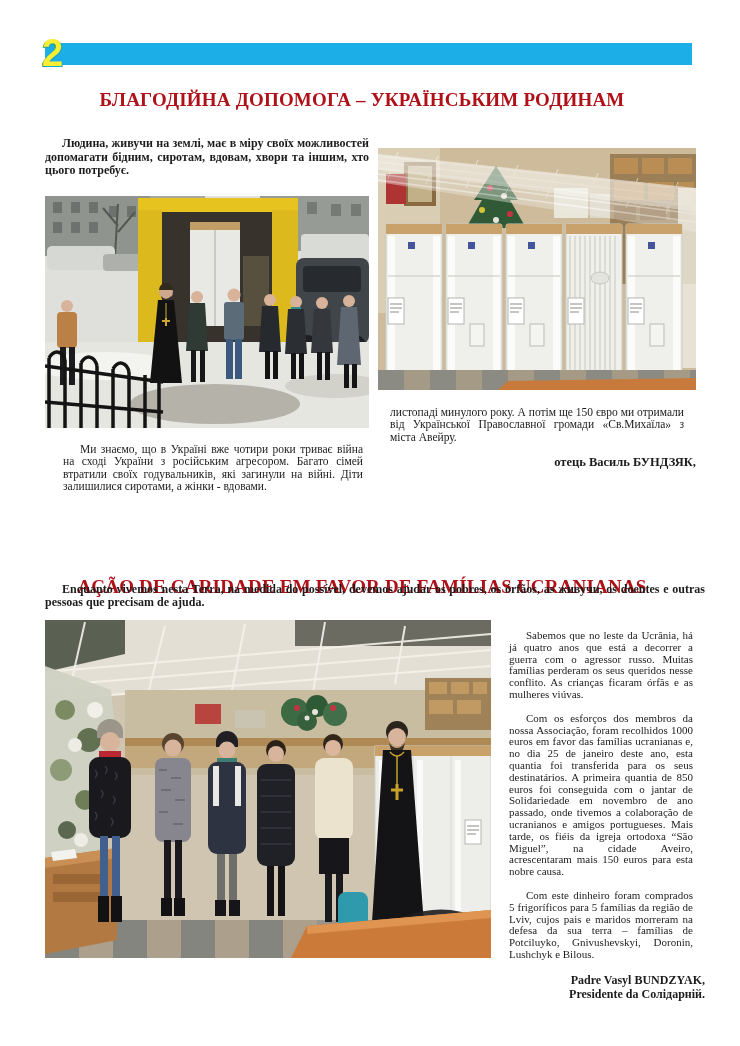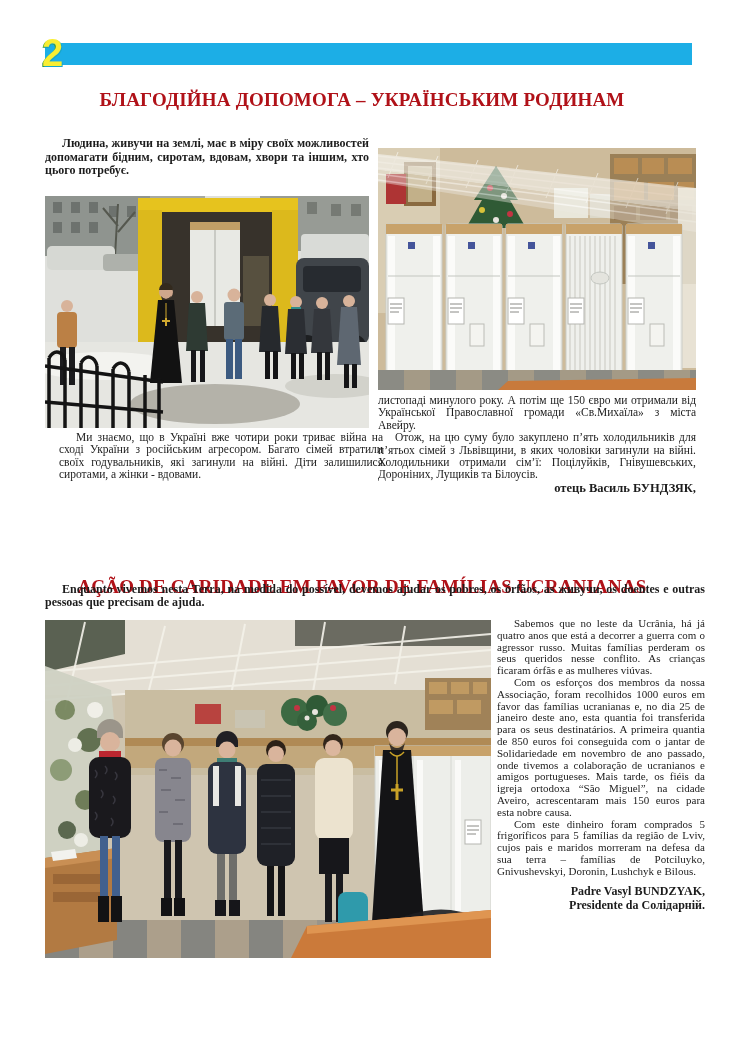--- a/index.html
+++ b/index.html
@@ -13,26 +13,26 @@
   .pagenum{
     left:42px;top:33px;width:40px;
     font-family:"Liberation Sans","DejaVu Sans",sans-serif;
     font-weight:bold;font-size:38px;line-height:40px;color:#f9ee32;
     text-shadow:1px 1px 0 #18a5c9,-1px 1px 0 #3a9a3a;
   }
   .heading{left:0;width:724px;text-align:center;font-weight:bold;color:#b01118;font-size:19px;letter-spacing:.2px;}
   .h-ua{top:89px;}
   .h-pt{top:576px;}
   .col{font-size:11.5px;line-height:12.4px;text-align:justify;}
-  .col p{margin:0;text-indent:17px;font-family:Liberation Serif, serif;}
+  .col p{margin:12px;text-indent:17px;font-family:Liberation Serif, serif;}
   .noindent{text-indent:0 !important;}
   .intro-ua{left:45px;top:137px;width:324px;font-weight:bold;font-size:12px;line-height:13.6px;text-align:justify;}
   .intro-ua p{margin:0;text-indent:17px;}
   .photo1{left:45px;top:196px;width:324px;height:232px;}
-  .ua-left{left:59px;top:431px;width:324px;}
+  .ua-left{left:51px;top:431px;width:324px;}
   .photo2{left:378px;top:148px;width:318px;height:242px;}
   .ua-right{left:378px;top:394px;width:318px;}
   .sig{font-weight:bold;text-align:right;text-indent:0;font-size:12.5px;line-height:14.5px;}
   .sig div{text-indent:0;}
   .intro-pt{left:45px;top:583px;width:660px;font-weight:bold;font-size:12px;line-height:13px;text-align:justify;}
   .intro-pt p{margin:0;text-indent:17px;}
   .photo3{left:45px;top:620px;width:446px;height:338px;}
   .pt-col{left:497px;top:618px;width:208px;font-size:11px;line-height:11.8px;text-align:justify;}
   .pt-col .sig{font-size:12px;line-height:14px;margin-top:6px;}
   .photo svg{display:block;width:100%;height:100%;}
@@ -258,21 +258,20 @@
           <rect x="260" y="222" width="26" height="20"></rect>
           <rect x="312" y="222" width="6" height="20"></rect>
         </g>
       <polygon points="130,233 318,230 318,242 120,242" fill="#c87a3c"></polygon>
     </g>
   </svg>
 </div>
 
 <div class="abs col ua-right">
   <p class="noindent">листопаді минулого року. А потім ще 150 євро ми отримали від Української Православної громади «Св.Михаїла» з міста Авейру.</p>
-  <p>Отож, на цю суму було закуплено п’ять холодильників для п’ятьох сімей з Львівщини, в яких чоловіки загинули на війні. Холодильники отримали сім’ї: Поцілуйків, Гнівушевських, Дороніних, Лущиків та Білоусів.</p>
   <div class="sig">
     <div>отець Василь БУНДЗЯК,</div>
   </div>
 </div>
 
 <div class="abs heading h-pt">AÇÃO DE CARIDADE EM FAVOR DE FAMÍLIAS UCRANIANAS</div>
 
 <div class="abs intro-pt">
   <p>Enquanto vivemos nesta Terra, na medida do possível, devemos ajudar os pobres, os órfãos, as живучи, os doentes e outras pessoas que precisam de ajuda.</p>
 </div>

